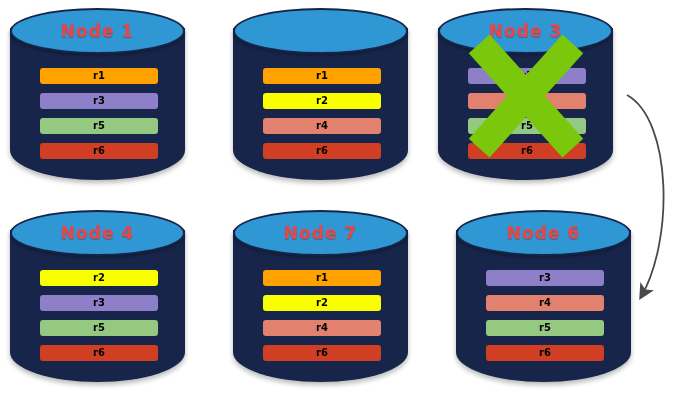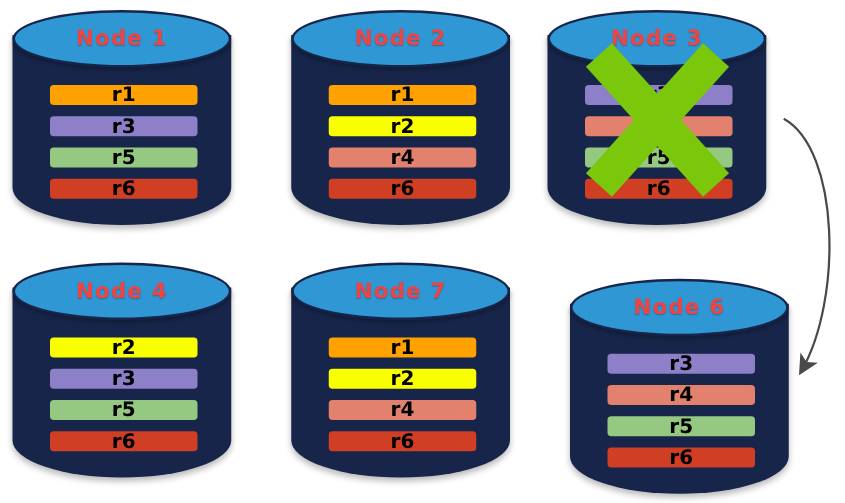--- a/index.html
+++ b/index.html
@@ -78,21 +78,21 @@
   }
 
   .bar {
     position: relative;
     width: 118px;
     height: 16px;
     margin-bottom: 9px;
     border-radius: 3px;
     text-align: center;
     line-height: 16px;
-    font-size: 16px;
+    font-size: 10px;
     font-weight: bold;
     color: #000000;
     box-sizing: border-box;
   }
 
   
   .x-mark {
     position: absolute;
     left: 0;
     top: 0;
@@ -136,21 +136,20 @@
       <div class="bar" style="background: rgb(255, 162, 0);">r1</div>
       <div class="bar" style="background: rgb(141, 127, 200);">r3</div>
       <div class="bar" style="background: rgb(149, 200, 129);">r5</div>
       <div class="bar" style="background: rgb(208, 63, 36);">r6</div>
     </div>
   </div>
 
   <div class="node" style="left:233px; top:6px;">
     <div class="cyl-body"></div>
     <div class="cyl-top"></div>
-    <div class="node-label">Node 2</div>
     <div class="bars">
       <div class="bar" style="background: rgb(255, 162, 0);">r1</div>
       <div class="bar" style="background: rgb(250, 255, 0);">r2</div>
       <div class="bar" style="background: rgb(226, 129, 110);">r4</div>
       <div class="bar" style="background: rgb(208, 63, 36);">r6</div>
     </div>
   </div>
 
   <div class="node" style="left:438px; top:6px;">
     <div class="cyl-body"></div>
@@ -185,21 +184,21 @@
     <div class="cyl-top"></div>
     <div class="node-label">Node 7</div>
     <div class="bars">
       <div class="bar" style="background: rgb(255, 162, 0);">r1</div>
       <div class="bar" style="background: rgb(250, 255, 0);">r2</div>
       <div class="bar" style="background: rgb(226, 129, 110);">r4</div>
       <div class="bar" style="background: rgb(208, 63, 36);">r6</div>
     </div>
   </div>
 
-  <div class="node" style="left:456px; top:221px;padding-left:12px;">
+  <div class="node" style="left:456px; top:208px;padding-left:12px;">
     <div class="cyl-body"></div>
     <div class="cyl-top"></div>
     <div class="node-label">Node 6</div>
     <div class="bars">
       <div class="bar" style="background: rgb(141, 127, 200);">r3</div>
       <div class="bar" style="background: rgb(226, 129, 110);">r4</div>
       <div class="bar" style="background: rgb(149, 200, 129);">r5</div>
       <div class="bar" style="background: rgb(208, 63, 36);">r6</div>
     </div>
   </div>

